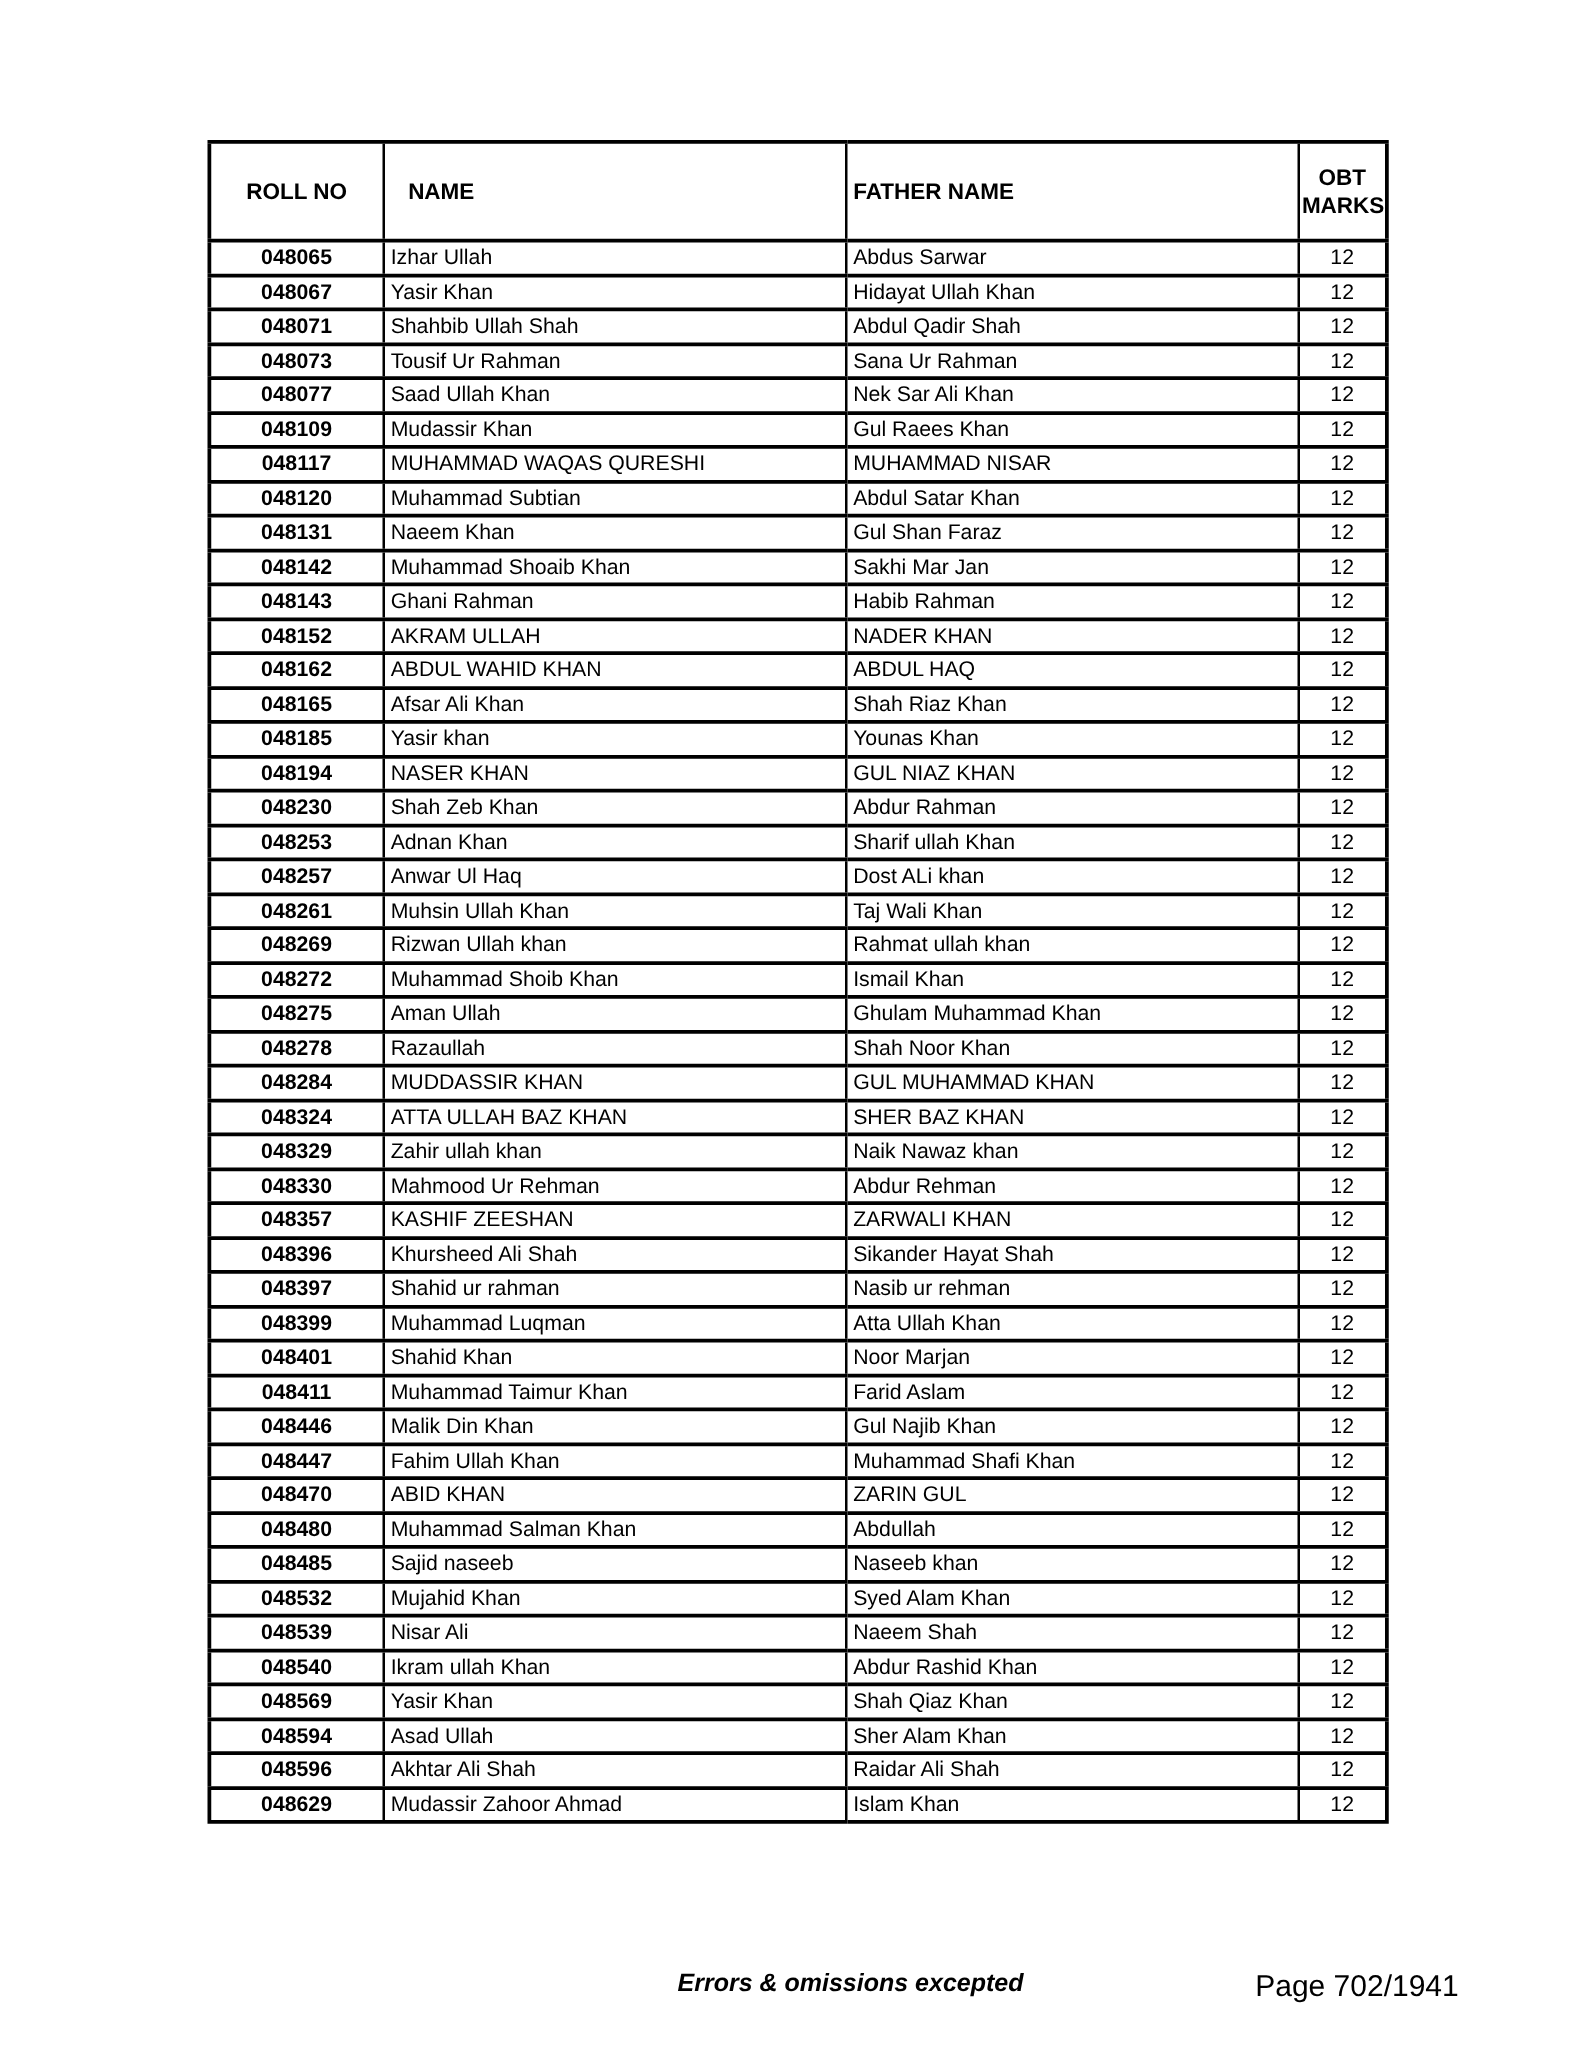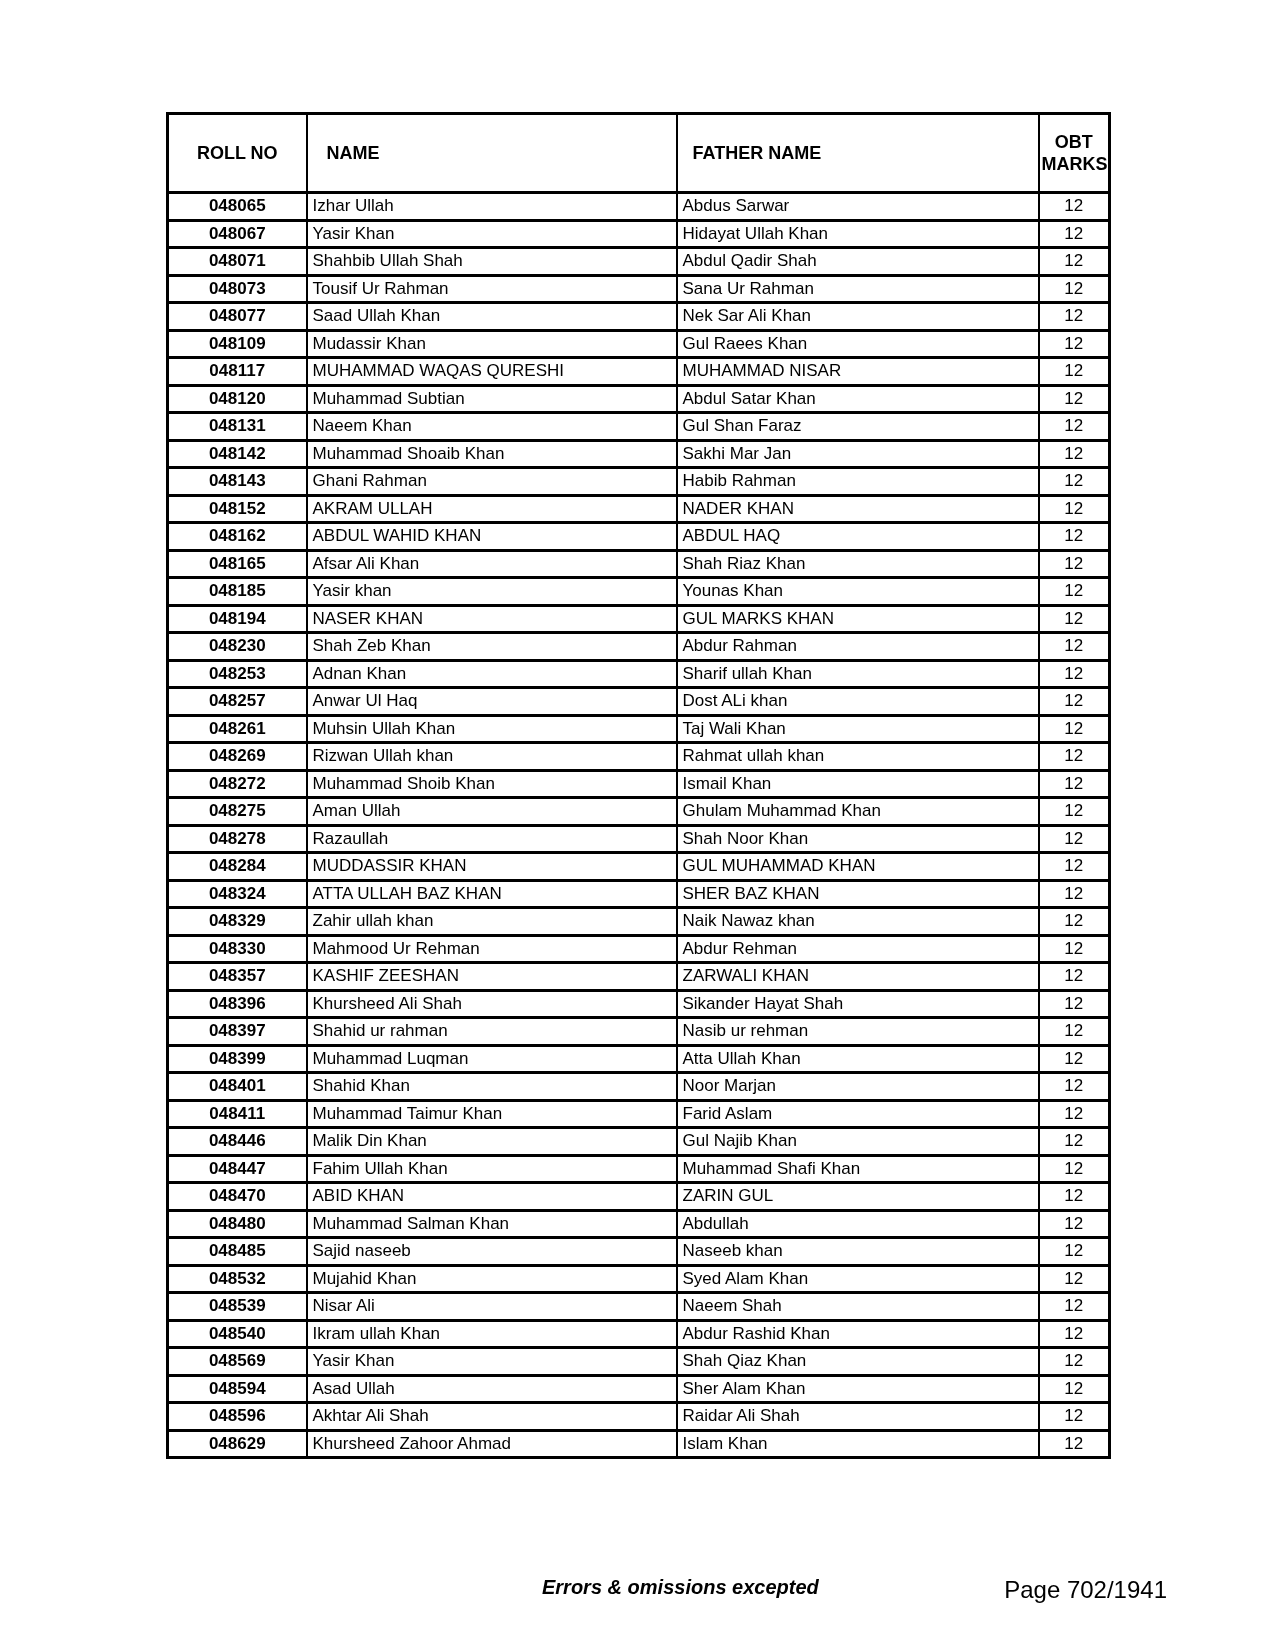--- a/index.html
+++ b/index.html
@@ -40,21 +40,21 @@
     background: #ffffff;
   }
   thead th {
     height: 74px;
     font-size: 18px;
     font-weight: bold;
     vertical-align: middle;
   }
   th.h-roll   { text-align: center; }
   th.h-name   { text-align: left; padding-left: 19px; }
-  th.h-father { text-align: left; padding-left: 15px; }
+  th.h-father { text-align: left; padding-left: 5px; }
   th.h-marks  { white-space: normal; line-height: 22px; padding: 0 2px; }
 
   tbody td {
     height: 22.5px;
     font-size: 17px;
     line-height: 22px;
     vertical-align: middle;
   }
   td.cell-roll {
     text-align: center;
@@ -191,21 +191,21 @@
         </tr>
         <tr>
           <td class="cell-roll">048185</td>
           <td class="cell-name">Yasir khan</td>
           <td class="cell-name">Younas Khan</td>
           <td class="cell-marks">12</td>
         </tr>
         <tr>
           <td class="cell-roll">048194</td>
           <td class="cell-name">NASER KHAN</td>
-          <td class="cell-name">GUL MARKS KHAN</td>
+          <td class="cell-name">GUL NIAZ KHAN</td>
           <td class="cell-marks">12</td>
         </tr>
         <tr>
           <td class="cell-roll">048230</td>
           <td class="cell-name">Shah Zeb Khan</td>
           <td class="cell-name">Abdur Rahman</td>
           <td class="cell-marks">12</td>
         </tr>
         <tr>
           <td class="cell-roll">048253</td>
@@ -370,21 +370,21 @@
           <td class="cell-marks">12</td>
         </tr>
         <tr>
           <td class="cell-roll">048596</td>
           <td class="cell-name">Akhtar Ali Shah</td>
           <td class="cell-name">Raidar Ali Shah</td>
           <td class="cell-marks">12</td>
         </tr>
         <tr>
           <td class="cell-roll">048629</td>
-          <td class="cell-name">Khursheed Zahoor Ahmad</td>
+          <td class="cell-name">Mudassir Zahoor Ahmad</td>
           <td class="cell-name">Islam Khan</td>
           <td class="cell-marks">12</td>
         </tr>
       </tbody>
   </table>
 
   <div class="footer-note">Errors &amp; omissions excepted</div>
   <div class="footer-page">Page 702/1941</div>
 
 </div>

